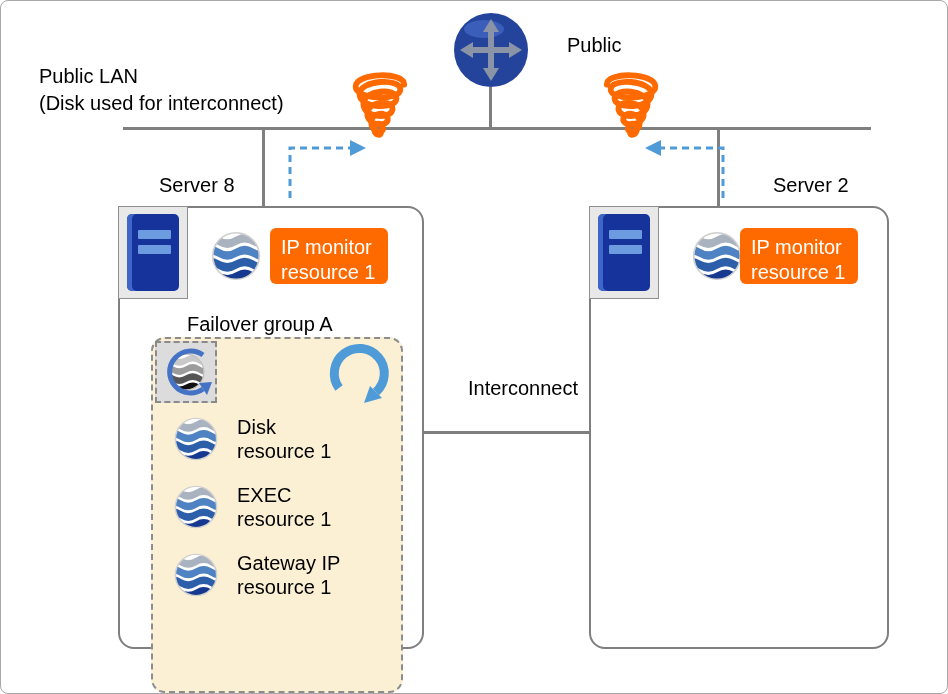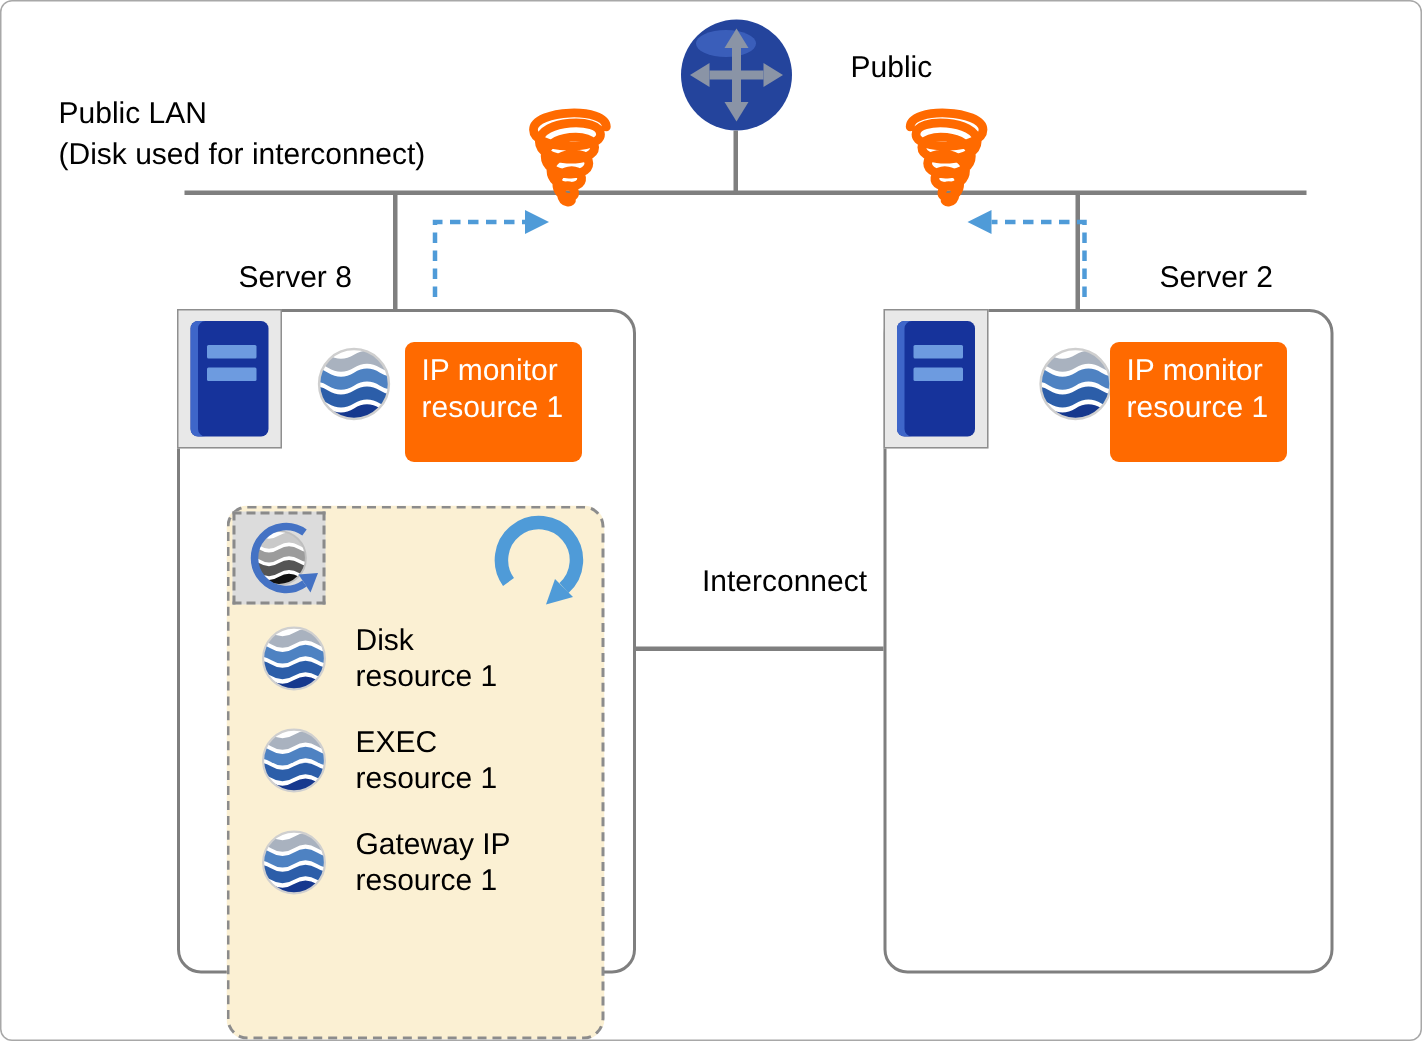--- a/index.html
+++ b/index.html
@@ -11,21 +11,21 @@
   .label { font-size:20px; line-height:27px; white-space:nowrap; }
   .hline, .vline { background:var(--line-gray,#7F7F7F); position:absolute; }
   .server-box { position:absolute; border:2px solid #7F7F7F; border-radius:16px; background:#fff; }
   .server-icon { position:absolute; left:-2px; top:-2px; width:70px; height:93px;
                  background:#E8E8E8; border:1px solid #8F8F8F;
                  display:flex; align-items:center; justify-content:center; z-index:3; }
   .tower { width:52px; height:77px; background:#16339B; border-radius:5px;
            box-shadow: inset 5px 0 0 #3E66C9; position:relative; }
   .tower .bar { position:absolute; left:11px; width:33px; height:9px; background:#6D9BE0; border-radius:1px; }
   .tower .bar1 { top:16px; } .tower .bar2 { top:31px; }
-  .badge { position:absolute; width:118px; height:80px; border-radius:6px;
+  .badge { position:absolute; width:118px; height:56px; border-radius:6px;
            background:var(--orange,#FF6A00); color:#fff; font-size:20px; line-height:25px;
            padding:7px 6px 7px 11px; white-space:nowrap; }
   .fg-box { position:absolute; background:var(--beige,#FBF0D3); border:2px dashed #8C8C8C; border-radius:14px; }
   .group-icon { position:absolute; left:2px; top:2px; width:62px; height:62px;
                 background:#DCDCDC; border:2px dashed #8A8A8A;
                 display:flex; align-items:center; justify-content:center; }
   .res-row { position:absolute; left:20px; display:flex; align-items:center; gap:18px; }
   .res-label { font-size:20px; line-height:24px; }
   .two-line div { white-space:nowrap; }
 </style>
@@ -116,20 +116,21 @@
     </div>
 
     <svg class="abs" style="left:90px; top:22px;" width="52" height="52">
       <use href="#globe-blue" xlink:href="#globe-blue"></use>
     </svg>
     <div class="badge" style="left:150px; top:20px;">
       <div>IP monitor</div>
       <div>resource 1</div>
     </div>
 
+    <div class="abs label" style="left:67px; top:103px;">Failover group A</div>
 
     <div class="fg-box" style="left:31px; top:129px; width:252px; height:356px;">
 
       <div class="group-icon">
         <svg width="54" height="54" viewBox="0 0 54 54">
           <use href="#globe-gray" xlink:href="#globe-gray" x="7" y="7" width="40" height="40"></use>
           <path d="M 44 10 A 21 21 0 1 0 44 44" fill="none" stroke="#4472C4" stroke-width="5"></path>
           <polygon points="53,37 48,50 40,38" fill="#4472C4"></polygon>
         </svg>
       </div>

